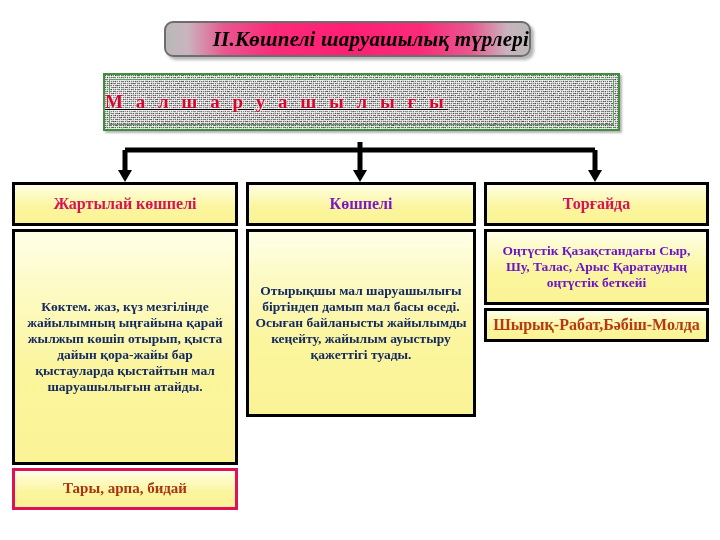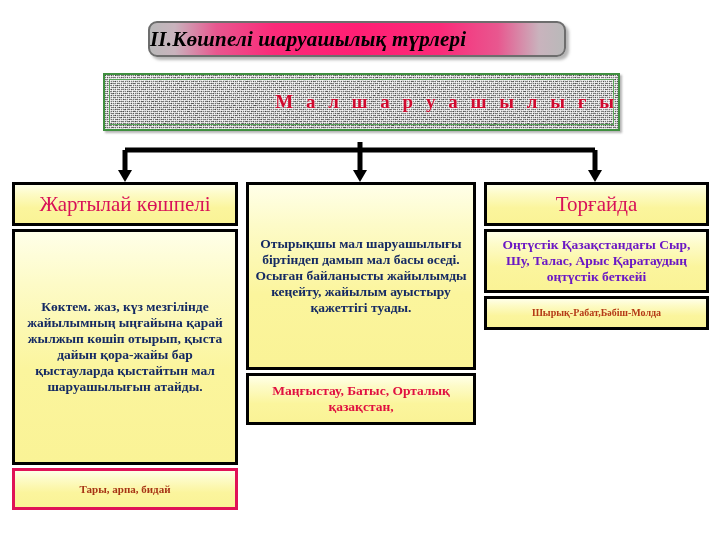--- a/index.html
+++ b/index.html
@@ -12,41 +12,41 @@
     width: 720px;
     height: 540px;
     position: relative;
     overflow: hidden;
     font-family: "Liberation Serif", "DejaVu Serif", serif;
   }
 
   
   #title-banner {
     position: absolute;
-    left: 148px;
+    left: 164px;
     top: 21px;
-    width: 418px;
+    width: 367px;
     height: 36px;
     border-radius: 9px;
     border: 2px solid #6d6d6d;
     box-sizing: border-box;
     background: linear-gradient(to right,
         #b9b9b9 0%,
         #c9b3bd 6%,
         #e8578f 16%,
         #fb2a79 30%,
         #ff1f74 50%,
         #fb2a79 70%,
         #e8578f 84%,
         #c9b3bd 94%,
         #b9b9b9 100%);
     box-shadow: 3px 3px 3px rgba(120,120,120,0.55);
     display: flex;
     align-items: center;
-    justify-content: flex-start;
+    justify-content: flex-end;
   }
   #title-banner .txt {
     font-size: 21px;
     font-weight: bold;
     font-style: italic;
     color: #000000;
     letter-spacing: 0.2px;
     white-space: nowrap;
   }
 
@@ -64,21 +64,22 @@
       repeating-linear-gradient(0deg, rgba(255,255,255,.75) 0 1px, rgba(0,0,0,0) 1px 2px),
       repeating-linear-gradient(90deg, rgba(40,40,40,.55) 0 1px, rgba(0,0,0,0) 1px 2px),
       repeating-linear-gradient(27deg, rgba(255,255,255,.55) 0 1px, rgba(0,0,0,0) 1px 3px),
       repeating-linear-gradient(117deg, rgba(20,20,20,.40) 0 1px, rgba(0,0,0,0) 1px 3px),
       repeating-linear-gradient(63deg, rgba(255,255,255,.35) 0 1px, rgba(0,0,0,0) 1px 4px),
       repeating-linear-gradient(153deg, rgba(30,30,30,.30) 0 1px, rgba(0,0,0,0) 1px 5px),
       linear-gradient(#d2d2d2, #bdbdbd);
     box-shadow: 2px 2px 2px rgba(90,90,90,0.45);
     display: flex;
     align-items: center;
-    justify-content: flex-end;
+    justify-content: flex-start;
+    text-decoration: underline;
   }
   #mal-box::before {
     content: "";
     position: absolute;
     left: 4px; top: 4px; right: 4px; bottom: 4px;
     border: 1px solid #57a557;
     pointer-events: none;
   }
   #mal-box .txt {
     position: relative;
@@ -110,53 +111,53 @@
     text-align: center;
     display: flex;
     align-items: center;
     justify-content: center;
     padding: 3px 4px;
     margin-bottom: 3px;
   }
   .cell .txt { width: 100%; line-height: 1.18; }
 
   .cell.header { height: 44px; }
-  .cell.header .txt { font-size: 21px; font-weight: normal; }
+  .cell.header .txt { font-size: 16px; font-weight: bold; }
 
   .cell.body .txt   { font-size: 13.5px; font-weight: bold; color: #152a63; }
   .cell.region .txt { font-size: 13.5px; font-weight: bold; }
-  .cell.crop .txt   { font-size: 11px; font-weight: bold; }
+  .cell.crop .txt   { font-size: 15px; font-weight: bold; }
 
   #c1-header .txt { color: #d81158; }
   #c2-header .txt { color: #7a18c9; }
   #c3-header .txt { color: #d81158; }
 
   #c1-body { height: 236px; }
   #c2-body { height: 188px; }
   #c3-body { height: 188px; }
 
   #c1-region { height: 44px; }
   #c1-region .txt { color: #6b18c4; }
   #c2-region { height: 52px; }
   #c2-region .txt { color: #e01040; }
-  #c3-region { height: 64px; }
+  #c3-region { height: 76px; }
   #c3-region .txt { color: #6b18c4; }
 
   #c1-crop {
     height: 42px;
     border: 3px solid #e01257;
     margin-bottom: 0;
   }
   #c1-crop .txt { color: #a63415; }
 
   #c2-crop { height: 48px; margin-bottom: 0; }
   #c2-crop .txt { color: #152a63; }
 
   #c3-crop { height: 34px; margin-bottom: 0; }
-  #c3-crop .txt { color: #b43a16; font-size: 10px; }
+  #c3-crop .txt { color: #b43a16; font-size: 16px; }
 </style>
 </head>
 <body>
 
 <div id="title-banner">
   <span class="txt">II.Көшпелі шаруашылық түрлері</span>
 </div>
 
 <div id="mal-box">
   <span class="txt">М а л   ш а р у а ш ы л ы ғ ы</span>
@@ -184,25 +185,25 @@
   </div>
   <div class="cell body" id="c1-body">
     <span class="txt">Көктем. жаз, күз мезгілінде жайылымның ыңғайына қарай жылжып көшіп отырып, қыста дайын қора-жайы бар қыстауларда қыстайтын мал шаруашылығын атайды.</span>
   </div>
   <div class="cell crop" id="c1-crop">
     <span class="txt">Тары, арпа, бидай</span>
   </div>
 </div>
 
 <div class="column" id="col-2">
+  <div class="cell header" id="c2-header">
+    <span class="txt">Көшпелі</span>
+  </div>
   <div class="cell body" id="c2-body">
     <span class="txt">Отырықшы мал шаруашылығы біртіндеп дамып мал басы өседі. Осыған байланысты жайылымды кеңейту, жайылым ауыстыру қажеттігі туады.</span>
-  </div>
-  <div class="cell region" id="c2-region">
-    <span class="txt">Маңғыстау, Батыс, Орталық қазақстан,</span>
   </div>
 </div>
 
 <div class="column" id="col-3">
   <div class="cell header" id="c3-header">
     <span class="txt">Торғайда</span>
   </div>
   <div class="cell region" id="c3-region">
     <span class="txt">Оңтүстік Қазақстандағы Сыр, Шу, Талас, Арыс Қаратаудың оңтүстік беткейі</span>
   </div>

